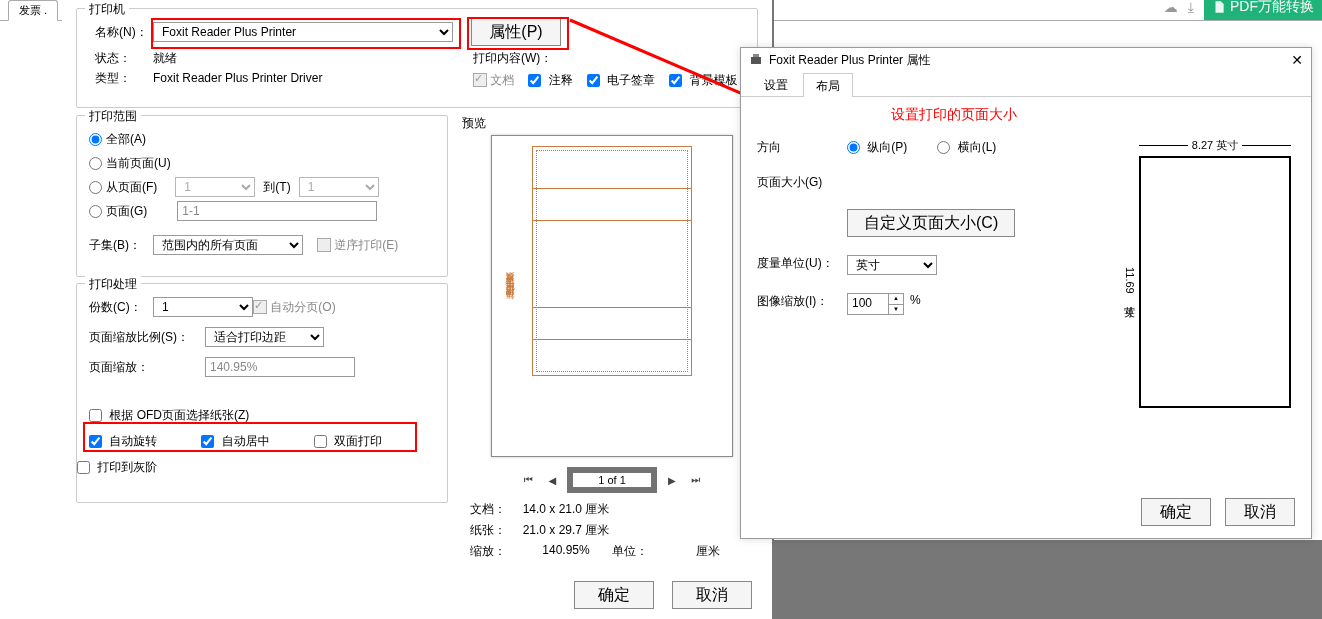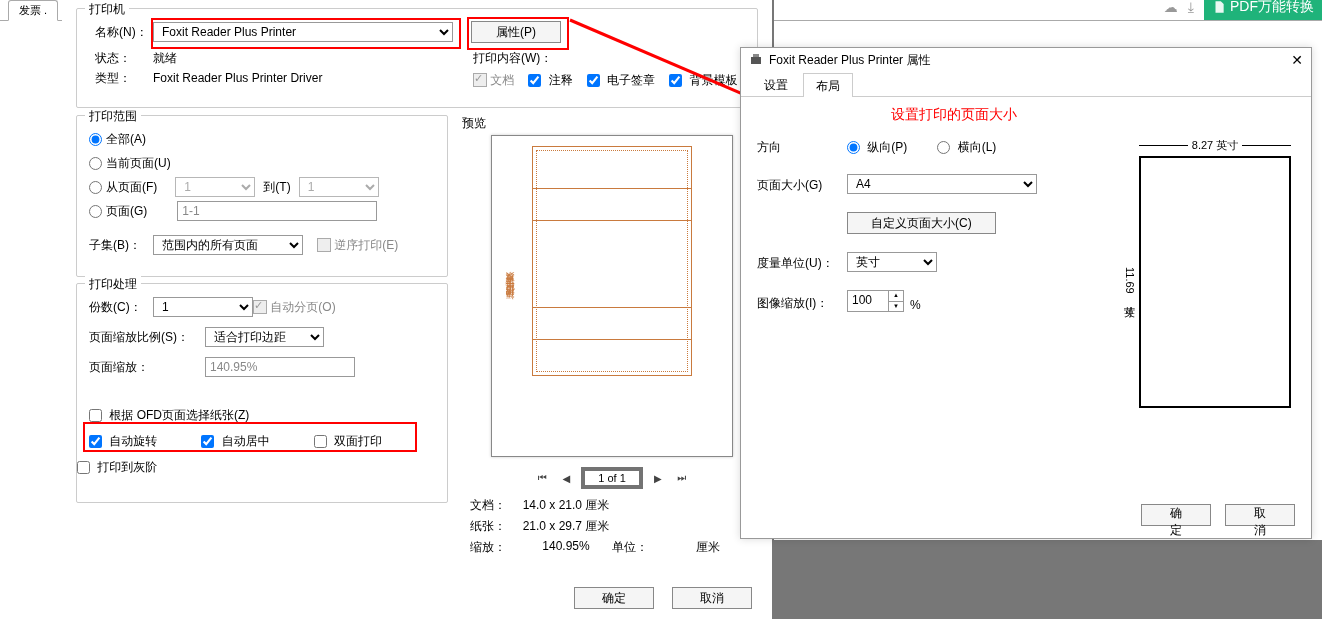--- a/index.html
+++ b/index.html
@@ -12,44 +12,44 @@
 .cloud-icon,.download-icon{color:#999;font-size:14px}
 .red-title{position:absolute;top:-3px;left:278px;color:#ff0000;font-size:14px;font-weight:normal}
 .print-dialog{position:absolute;top:0;left:62px;width:710px;height:619px;border-right:2px solid #777;background:#fff}
 .group{border:1px solid #ccc;position:absolute;border-radius:2px}
 .group .legend{position:absolute;top:-8px;left:8px;background:#fff;padding:0 4px;font-size:12px}
 .row{position:absolute;display:flex;align-items:center;height:22px}
 .lbl{display:inline-block}
 select,input[type=text]{font-family:inherit;font-size:12px;border:1px solid #999;height:20px;box-sizing:border-box;padding:0 4px;background:#fff}
 select{padding-right:16px}
 input[type=radio],input[type=checkbox]{margin:0 4px 0 0;vertical-align:middle}
-.btn{border:1px solid #888;background:#f5f5f5;height:22px;padding:0 23px;font-family:inherit;font-size:12px;cursor:pointer}
+.btn{border:1px solid #888;background:#f5f5f5;height:28px;padding:0 16px;font-family:inherit;font-size:16px;cursor:pointer}
 .red-box{border:2px solid #ff0000;position:absolute;pointer-events:none}
 .preview-panel{position:absolute;left:400px;top:115px;width:300px}
 .preview-page{width:240px;height:320px;border:1px solid #888;margin:20px auto 10px;box-shadow:0 0 3px rgba(0,0,0,0.2);position:relative;background:#fff}
 .preview-inner{position:absolute;top:10px;left:40px;right:40px;bottom:80px;border:1px solid #c97a3e}
 .preview-inner::before{content:"";position:absolute;inset:3px;border:1px dotted #c97a3e}
 .preview-text{position:absolute;left:12px;top:50%;transform:translateY(-50%) rotate(180deg);writing-mode:vertical-lr;font-size:9px;color:#c97a3e;letter-spacing:2px}
 .nav-bar{display:flex;justify-content:center;align-items:center;gap:6px;margin-top:4px}
 .nav-btn{width:18px;height:16px;display:flex;align-items:center;justify-content:center;font-size:10px;color:#444;cursor:pointer}
-.page-ind{border:4px solid #737373;padding:1px 13px;font-size:11px}
+.page-ind{border:6px solid #737373;padding:1px 25px;font-size:11px}
 .info-grid{display:grid;grid-template-columns:50px 1fr 50px 1fr;row-gap:4px;margin:8px 8px 0;font-size:12px}
 .info-grid div{text-align:center}
 .info-grid .l{text-align:left}
 .bottom-btns{position:absolute;bottom:10px;right:20px;display:flex;gap:18px}
 .bottom-btns .btn{width:80px}
 .prop-dialog{position:absolute;top:47px;left:740px;width:570px;height:490px;border:1px solid #999;background:#fff;box-shadow:0 0 8px rgba(0,0,0,0.15)}
 .prop-title{height:24px;display:flex;align-items:center;padding:0 8px;font-size:12px;justify-content:space-between}
 .prop-title .ttl{display:flex;align-items:center;gap:6px}
 .prop-tabs{height:24px;border-bottom:1px solid #ccc;display:flex;padding-left:10px}
 .prop-tab{padding:4px 12px 3px;font-size:12px;cursor:pointer;border:1px solid transparent;border-bottom:none;margin-right:2px}
 .prop-tab.active{border-color:#ccc;background:#fff;position:relative;top:1px}
 .prop-body{position:relative;padding:16px}
 .red-sub{color:#ff0000;font-size:14px;position:absolute;top:58px;left:150px}
-.prop-row{display:flex;align-items:flex-end;margin-bottom:18px}
+.prop-row{display:flex;align-items:flex-start;margin-bottom:18px}
 .prop-row .plbl{width:90px}
 .page-preview{position:absolute;top:90px;right:20px;width:170px;height:270px}
 .page-preview .dim-top{position:absolute;top:0;left:18px;right:0;display:flex;align-items:center;justify-content:center;font-size:11px}
 .page-preview .dim-top::before,.page-preview .dim-top::after{content:"";height:1px;background:#000;flex:1}
 .page-preview .dim-top span{padding:0 4px}
 .page-rect{position:absolute;top:18px;left:18px;right:0;bottom:0;border:2px solid #000}
 .dim-left{position:absolute;top:18px;bottom:0;left:0;width:16px;display:flex;align-items:center;justify-content:center;writing-mode:vertical-lr;font-size:11px}
 .dim-left span{padding:4px 0}
 .prop-btns{position:absolute;bottom:12px;right:16px;display:flex;gap:14px}
 .prop-btns .btn{width:70px}
@@ -238,21 +238,20 @@
   <div class="red-sub">设置打印的页面大小</div>
   <div class="prop-body">
     <div style="height:26px"></div>
     <div class="prop-row">
       <span class="plbl">方向</span>
       <label style="margin-right:30px"><input type="radio" name="or" checked="" style=""> <span>纵向(P)</span></label>
       <label><input type="radio" name="or" style=""> <span>横向(L)</span></label>
     </div>
     <div class="prop-row">
       <span class="plbl">页面大小(G)</span>
-      <select style="width:190px"><option>A4</option></select>
     </div>
     <div class="prop-row">
       <span class="plbl"></span>
       <button class="btn">自定义页面大小(C)</button>
     </div>
     <div class="prop-row">
       <span class="plbl">度量单位(U)：</span>
       <select style="width:90px"><option>英寸</option></select>
     </div>
     <div class="prop-row">

